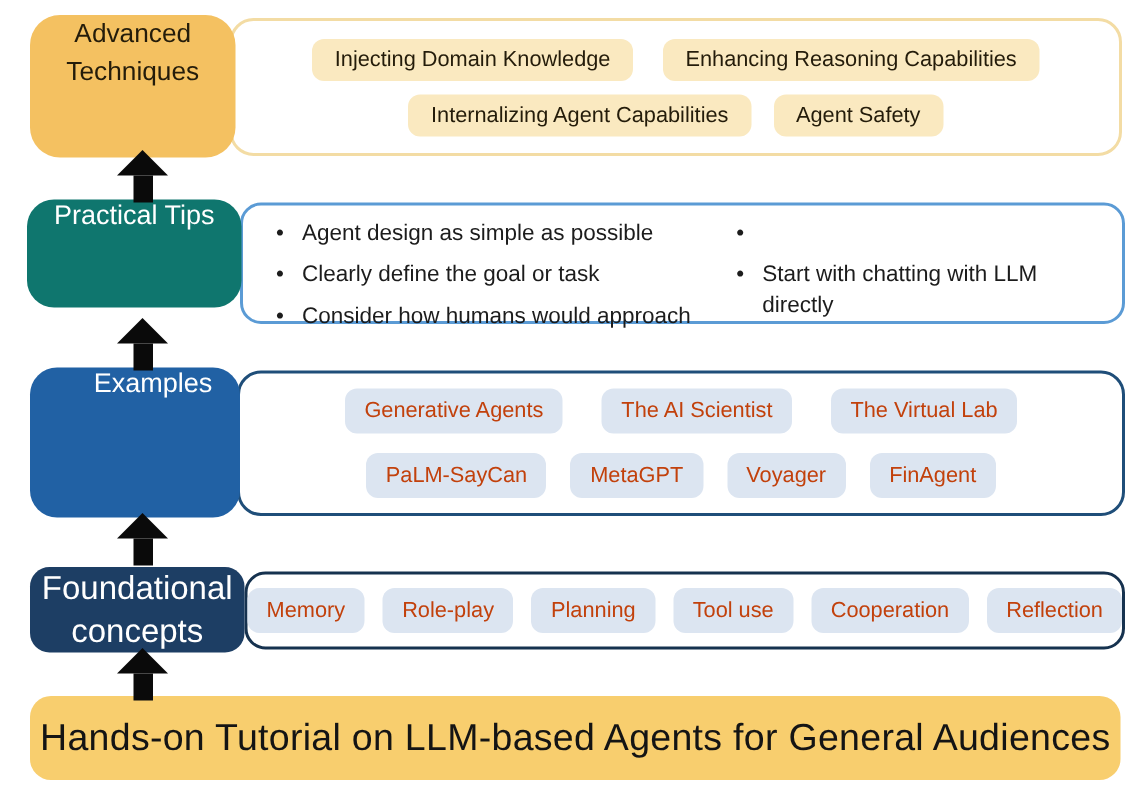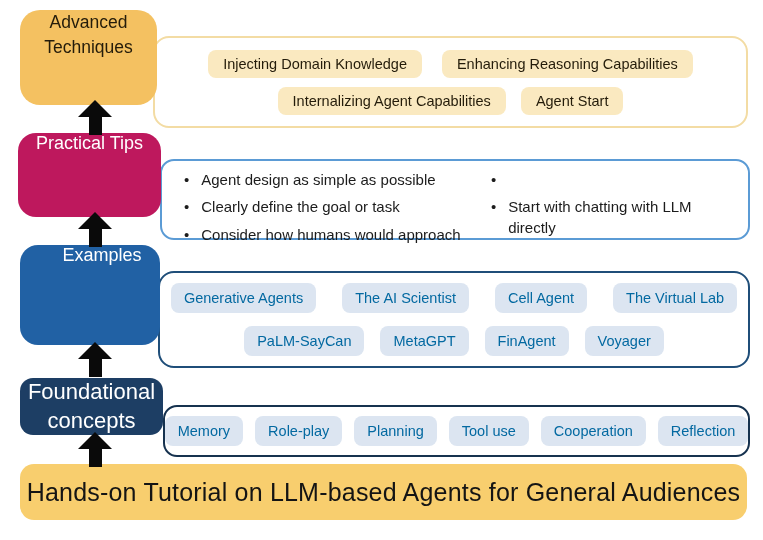--- a/index.html
+++ b/index.html
@@ -19,43 +19,42 @@
     display:flex; justify-content:center;
     text-align:center;
     z-index:2;
   }
   .box-advanced {
     left:20px; top:10px; width:137px; height:95px;
     background:#F4C161; border-radius:20px;
     color:#241c0a; font-size:17.5px; line-height:1.4; font-weight:500;
   }
   .box-practical {
-    left:18px; top:133px; width:143px; height:84px;
-    background:#be185d; border-radius:18px;
+    left:18px; top:133px; width:143px; height:72px;
+    background:#0f766e; border-radius:18px;
     color:#ffffff; font-size:18px; font-weight:400;
   }
   .box-examples {
     left:20px; top:245px; width:140px; height:100px;
     background:#2161A4; border-radius:18px;
     color:#ffffff; font-size:18px;padding-left:24px;
   }
   .box-foundational {
     left:20px; top:378px; width:143px; height:57px;
     background:#1D3E64; border-radius:13px;
     color:#ffffff; font-size:22px; line-height:1.3;
   }
   .box-label { padding:0 10px; }
 
   
   .layer-container {
     position:absolute;
     background:#ffffff;
     display:flex; flex-direction:column; justify-content:center;
     z-index:1;
-    margin-top:24px;
   }
   .container-advanced {
     left:153px; top:12px; width:595px; height:92px;
     border:2px solid #F3DCA4; border-radius:16px;
     gap:9px; padding:6px 8px;
   }
   .container-practical {
     left:160px; top:135px; width:590px; height:81px;
     border:2px solid #5B9BD5; border-radius:14px;
     flex-direction:row; align-items:flex-start;
@@ -83,21 +82,21 @@
     border-radius:8px;
     font-size:14.5px;
     white-space:nowrap;
     display:inline-block;
   }
   .chip-gold {
     background:#FAE9C0; color:#241c0a;
     padding:6px 15px;
   }
   .chip-blue {
-    background:#DCE5F1; color:#0369a1;
+    background:#DCE5F1; color:#c2410c;
     padding:7px 13px;
   }
 
   
   .tips-col { display:flex; flex-direction:column; gap:7px; }
   .tips-col-1 { flex:0 0 55%; }
   .tips-col-2 { flex:1; }
   .bullet-item { display:flex; gap:12px; font-size:15px; color:#1c1c1c; line-height:1.35; }
   .bullet-dot { flex:0 0 auto; }
 
@@ -133,21 +132,21 @@
   <div class="layer-box box-advanced">
     <div class="box-label">Advanced Techniques</div>
   </div>
   <div class="layer-container container-advanced">
     <div class="chip-row row-adv-1">
       <span class="chip chip-gold">Injecting Domain Knowledge</span>
       <span class="chip chip-gold">Enhancing Reasoning Capabilities</span>
     </div>
     <div class="chip-row row-adv-2">
       <span class="chip chip-gold">Internalizing Agent Capabilities</span>
-      <span class="chip chip-gold">Agent Start</span>
+      <span class="chip chip-gold">Agent Safety</span>
     </div>
   </div>
 
   <div class="arrow arrow-1">
     <div class="arrow-head"></div>
     <div class="arrow-stem"></div>
   </div>
 
   <div class="layer-box box-practical">
     <div class="box-label">Practical Tips</div>
@@ -183,28 +182,27 @@
     <div class="arrow-stem"></div>
   </div>
 
   <div class="layer-box box-examples">
     <div class="box-label">Examples</div>
   </div>
   <div class="layer-container container-examples">
     <div class="chip-row row-ex-1">
       <span class="chip chip-blue">Generative Agents</span>
       <span class="chip chip-blue">The AI Scientist</span>
-      <span class="chip chip-blue">Cell Agent</span>
       <span class="chip chip-blue">The Virtual Lab</span>
     </div>
     <div class="chip-row row-ex-2">
       <span class="chip chip-blue">PaLM-SayCan</span>
       <span class="chip chip-blue">MetaGPT</span>
+      <span class="chip chip-blue">Voyager</span>
       <span class="chip chip-blue">FinAgent</span>
-      <span class="chip chip-blue">Voyager</span>
     </div>
   </div>
 
   <div class="arrow arrow-3">
     <div class="arrow-head"></div>
     <div class="arrow-stem"></div>
   </div>
 
   <div class="layer-box box-foundational">
     <div class="box-label">Foundational concepts</div>

